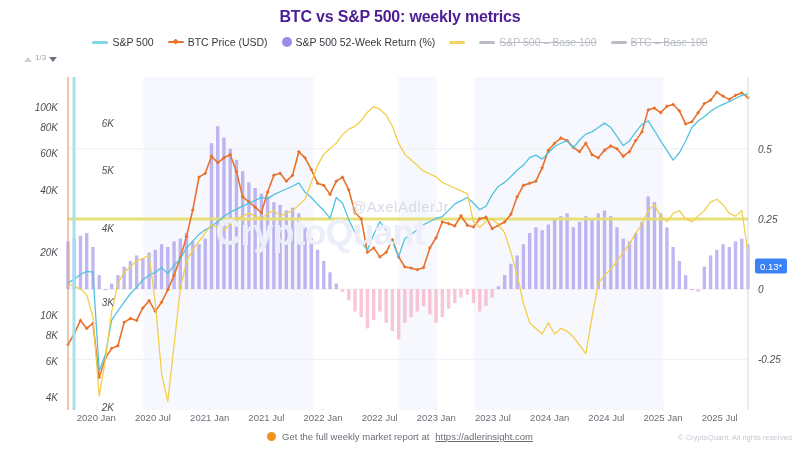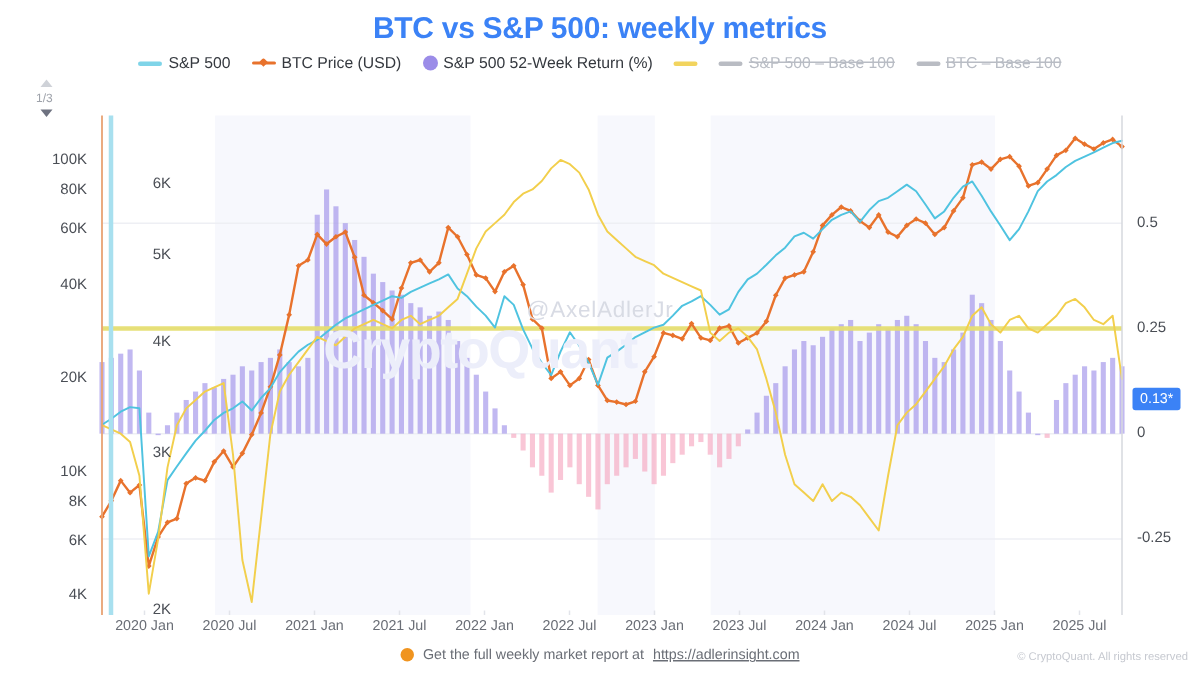--- a/index.html
+++ b/index.html
@@ -10,22 +10,22 @@
     overflow:hidden;
     position:relative;
     color:#2b2b2b;
   }
   #chart-root{position:relative;width:800px;height:450px;}
 
   
   .chart-title{
     position:absolute;left:0;top:8px;width:800px;
     text-align:center;
-    font-size:20px;font-weight:bold;letter-spacing:-0.2px;
-    color:#3b82f6;
+    font-size:16px;font-weight:bold;letter-spacing:-0.2px;
+    color:#4c1d95;
   }
 
   
   .legend{
     position:absolute;left:0;top:36px;width:800px;
     display:flex;justify-content:center;align-items:center;
     gap:14px;
     font-size:10.5px;color:#35393f;
     white-space:nowrap;
   }
@@ -36,36 +36,36 @@
   .legend-swatch-dot{width:10px;height:10px;border-radius:50%;display:inline-block;}
   .legend-swatch-marker{position:relative;width:16px;height:9px;display:inline-block;}
   .legend-swatch-marker i{position:absolute;left:0;top:3px;width:16px;height:2.5px;background:#e8722c;border-radius:2px;}
   .legend-swatch-marker b{position:absolute;left:5px;top:1px;width:6px;height:6px;background:#e8722c;
      clip-path:polygon(50% 0,100% 50%,50% 100%,0 50%);}
 
   
   .pager{
     position:absolute;left:24px;top:53px;
     display:flex;align-items:flex-end;gap:3px;
-    font-size:8px;color:#b9bcc3;flex-direction:column;
+    font-size:8px;color:#b9bcc3;
   }
   .pager .tri-up{width:0;height:0;border-left:4px solid transparent;border-right:4px solid transparent;
     border-bottom:5px solid #cfd2d8;cursor:pointer;}
   .pager .tri-down{width:0;height:0;border-left:4px solid transparent;border-right:4px solid transparent;
     border-top:5px solid #6e7280;cursor:pointer;}
   .pager-count{font-size:8px;color:#9ea2aa;}
 
   
   .plot-wrap{position:absolute;left:0;top:75px;width:800px;height:335px;}
   svg.plot{position:absolute;left:0;top:0;}
 
   
   .axis-label{
     position:absolute;font-size:10px;color:#4a4e55;
-    transform:translateY(-50%);white-space:nowrap;
+    transform:translateY(-50%);white-space:nowrap;font-style:italic;
   }
   .axis-btc{right:742px;text-align:right;}
   .axis-sp{right:686px;text-align:right;}
   .axis-right{left:758px;text-align:left;}
   .axis-x{
     position:absolute;font-size:9.5px;color:#6a6e76;
     transform:translateX(-50%);white-space:nowrap;top:412px;
   }
   .current-badge{
     position:absolute;left:755px;

